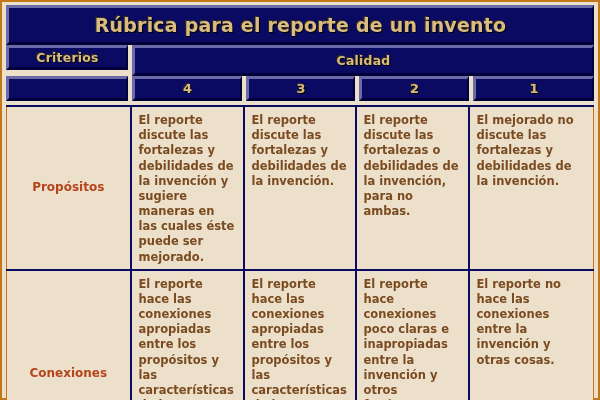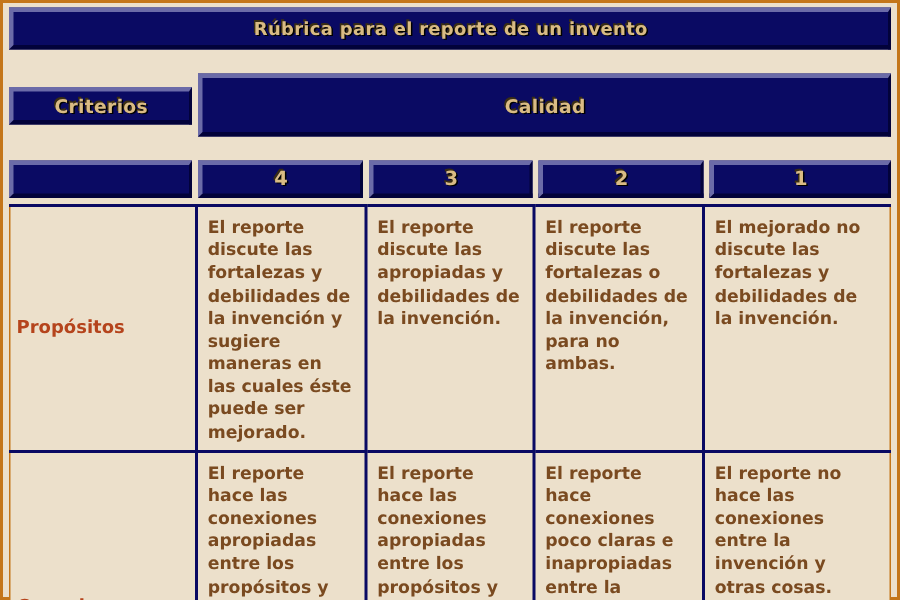--- a/index.html
+++ b/index.html
@@ -25,22 +25,21 @@
     flex-direction: column;
   }
 
   
   .hdr-row {
     display: flex;
     gap: 4px;
     flex: 0 0 auto;
   }
   .hdr-row + .hdr-row {
-    margin-top: 16px;
-    align-items: center;
+    margin-top: 0;
   }
 
   .hdr-cell {
     box-sizing: border-box;
     background: #0a0a63;
     border-top: 3px solid #6b6ba8;
     border-left: 3px solid #6b6ba8;
     border-right: 2px solid #02023a;
     border-bottom: 3px solid #02023a;
     color: #d9bb84;
@@ -51,31 +50,31 @@
     align-items: center;
     justify-content: center;
     text-align: center;
     text-shadow: 1px 1px 0 #000000, -1px -1px 0 #3a2e14;
     overflow: hidden;
     white-space: nowrap;
   }
 
   .hdr-title {
     flex: 1 1 auto;
-    height: 28px;
-    font-size: 12px;
+    height: 40px;
+    font-size: 19px;
   }
 
   .hdr-criterios {
     flex: 0 0 122px;
     height: 25px;
   }
   .hdr-calidad {
     flex: 1 1 auto;
-    height: 42px;
+    height: 31px;
   }
 
   .score-row .hdr-cell {
     height: 25px;
     font-size: 13px;
   }
   .sc-blank { flex: 0 0 122px; }
   .sc-4     { flex: 0 0 110px; }
   .sc-3     { flex: 0 0 109px; }
   .sc-2     { flex: 0 0 110px; }
@@ -95,21 +94,21 @@
     background: #ece0cb;
     vertical-align: top;
     padding: 6px 7px 4px 7px;
     color: #7a4a20;
     font-size: 11.5px;
     line-height: 1.32;
     font-weight: bold;
   }
   .body-table td.criterion-cell {
     vertical-align: middle;
-    text-align: left;
+    text-align: center;
     color: #b5441c;
     font-size: 12px;
     font-weight: bold;
     padding: 4px;
   }
   
   .body-table tr:first-child td { border-top-color: #0a0a63; }
   .body-table tr:last-child  td { border-bottom-color: #c4761a; border-bottom-width: 1px; }
   .body-table td:first-child { border-left-color: #c4761a; border-left-width: 1px; }
   .body-table td:last-child  { border-right-color: #c4761a; border-right-width: 1px; }
@@ -146,21 +145,21 @@
       <col class="col-crit">
       <col class="col-4">
       <col class="col-3">
       <col class="col-2">
       <col>
     </colgroup>
     <tbody>
       <tr>
         <td class="criterion-cell">Propósitos</td>
         <td>El reporte discute las fortalezas y debilidades de la invención y sugiere maneras en las cuales éste puede ser mejorado.</td>
-        <td>El reporte discute las apropiadas y debilidades de la invención.</td>
+        <td>El reporte discute las fortalezas y debilidades de la invención.</td>
         <td>El reporte discute las fortalezas o debilidades de la invención, para no ambas.</td>
         <td>El mejorado no discute las fortalezas y debilidades de la invención.</td>
       </tr>
       <tr>
         <td class="criterion-cell">Conexiones</td>
         <td>El reporte hace las conexiones apropiadas entre los propósitos y las características de la invención y muchas clases diferentes de fenómenos.</td>
         <td>El reporte hace las conexiones apropiadas entre los propósitos y las características de la invención de uno de los fenómenos.</td>
         <td>El reporte hace conexiones poco claras e inapropiadas entre la invención y otros fenómenos.</td>
         <td>El reporte no hace las conexiones entre la invención y otras cosas.</td>
       </tr>

